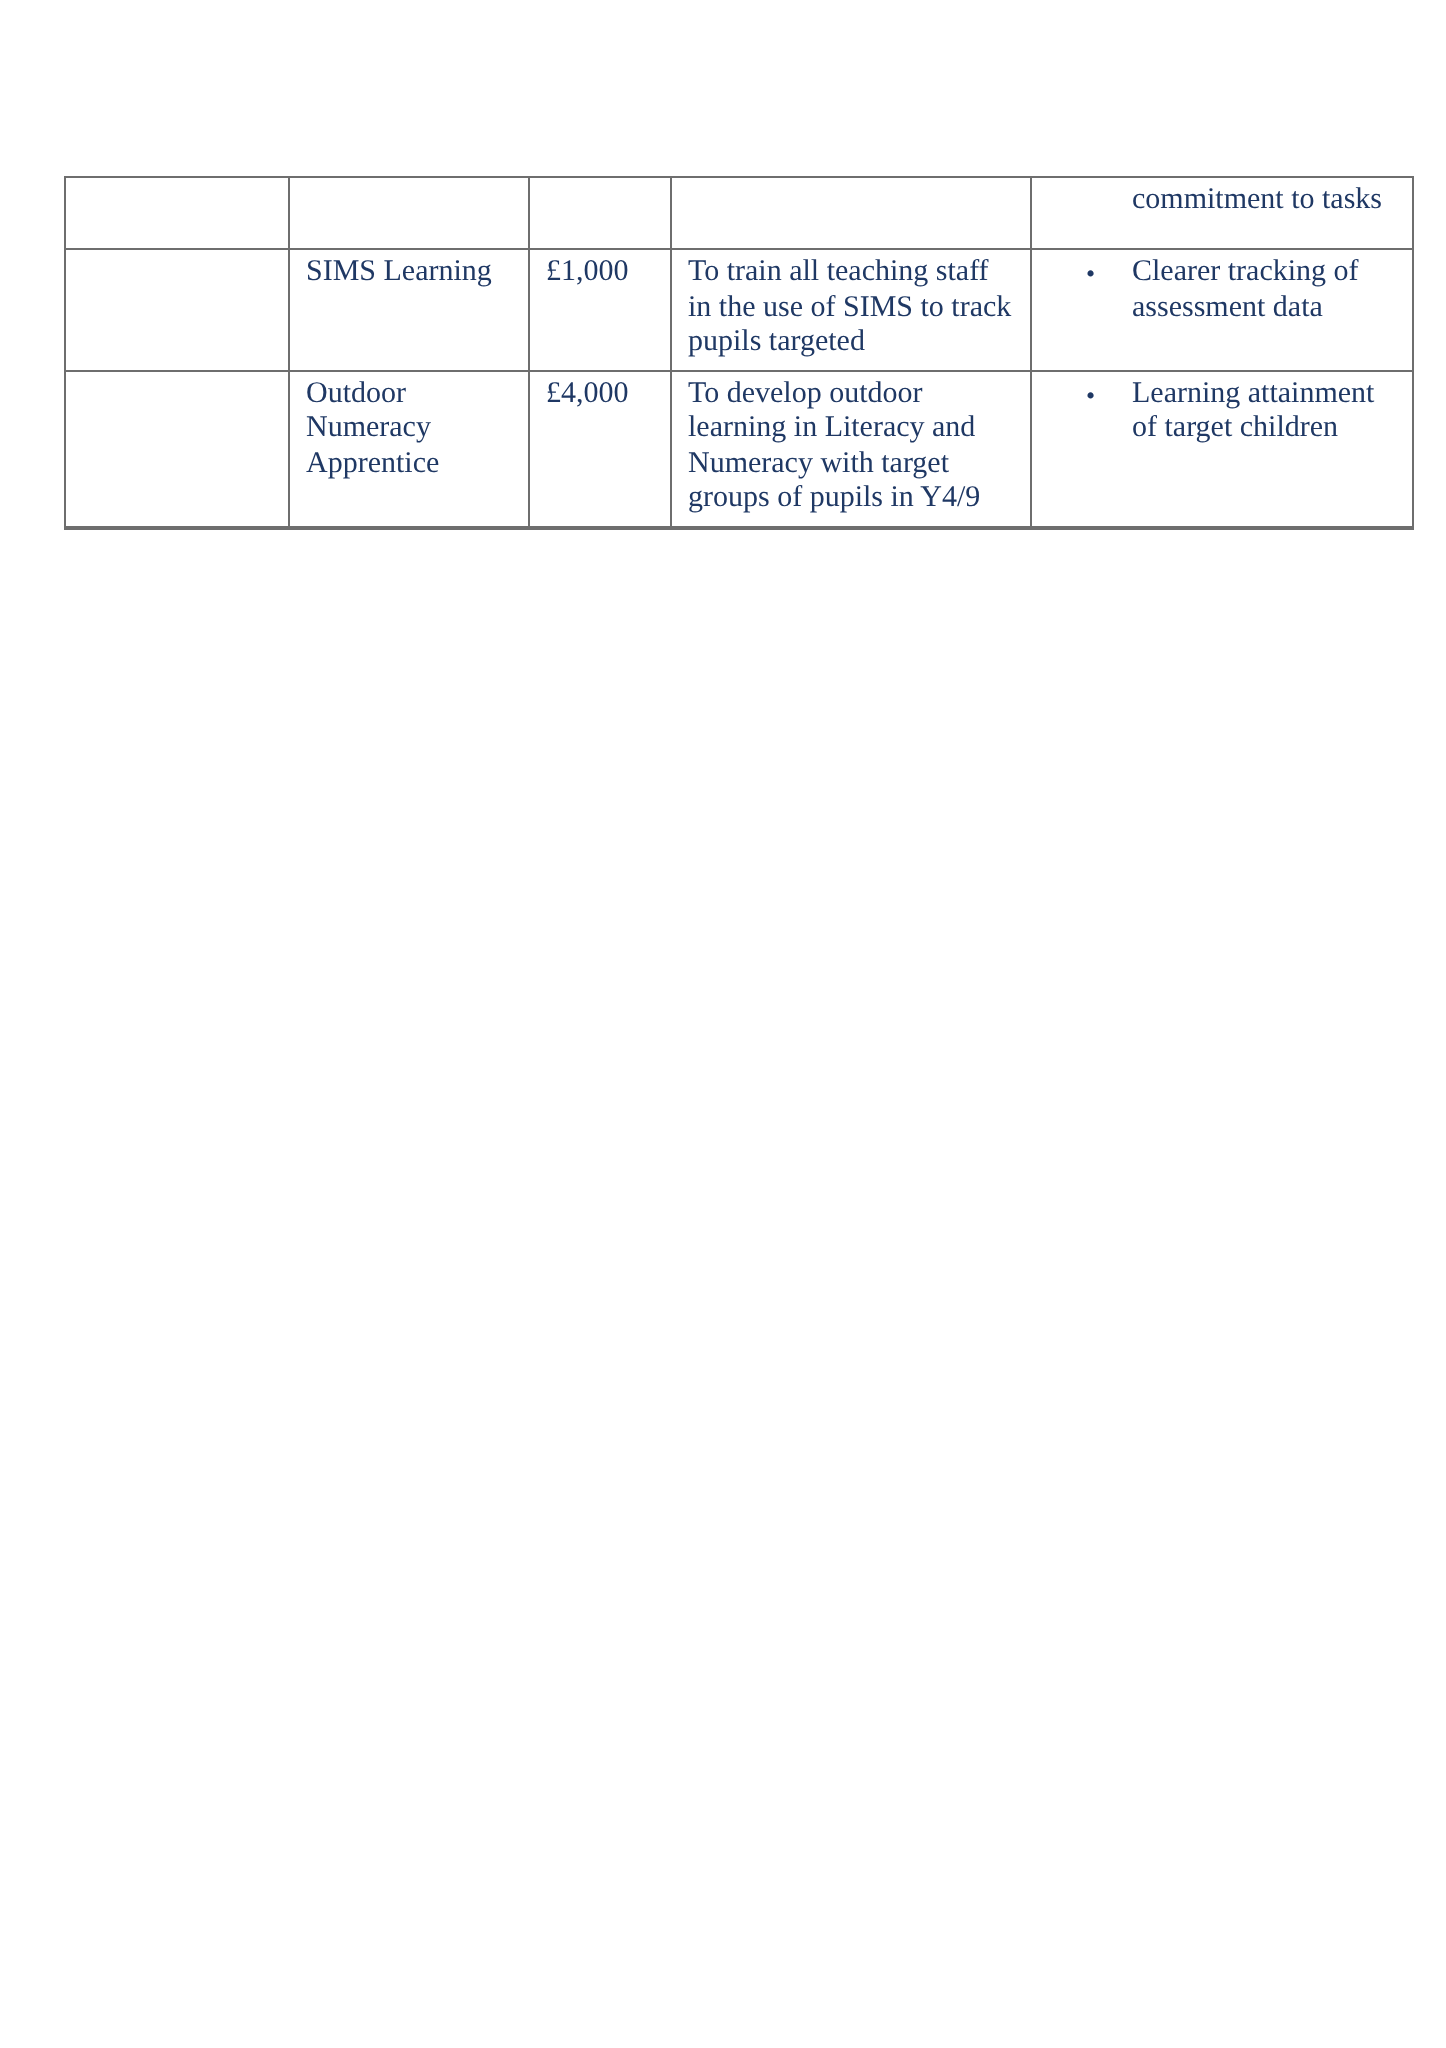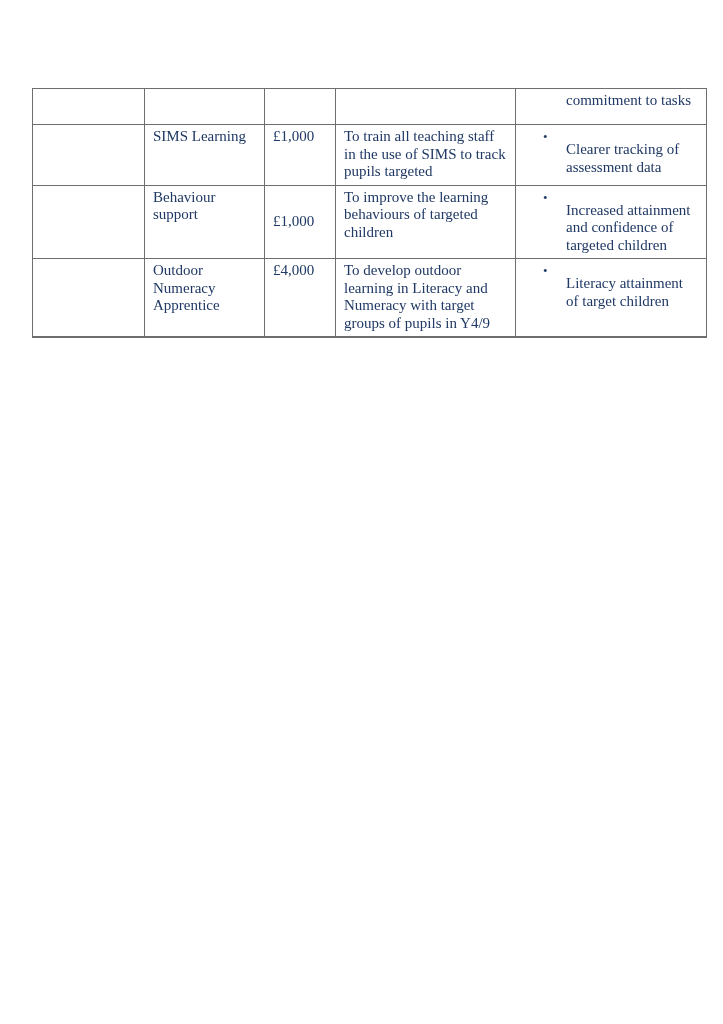--- a/index.html
+++ b/index.html
@@ -41,21 +41,21 @@
   .bullet-item {
     display: flex;
     align-items: flex-start;
     padding-left: 19px;
   }
   .bullet-glyph {
     flex: 0 0 23px;
     width: 23px;
     font-size: 13px;
   }
-  .bullet-text { flex: 1 1 auto; margin-top: 13px; }
+  .bullet-text { flex: 1 1 auto; }
   
   .continuation {
     margin-left: 42px;
   }
 </style>
 </head>
 <body>
 
 <div class="page">
   <table class="budget-table">
@@ -83,40 +83,28 @@
         <td class="c3">£1,000</td>
         <td class="c4">To train all teaching staff in the use of SIMS to track pupils targeted</td>
         <td class="c5">
           <div class="bullet-item">
             <span class="bullet-glyph">•</span>
             <span class="bullet-text">Clearer tracking of assessment data</span>
           </div>
         </td>
       </tr>
 
-      <tr class="r3">
-        <td class="c1"></td>
-        <td class="c2">Behaviour support</td>
-        <td class="c3">£1,000</td>
-        <td class="c4">To improve the learning behaviours of targeted children</td>
-        <td class="c5">
-          <div class="bullet-item">
-            <span class="bullet-glyph">•</span>
-            <span class="bullet-text">Increased attainment and confidence of targeted children</span>
-          </div>
-        </td>
-      </tr>
 
       <tr class="r4">
         <td class="c1"></td>
         <td class="c2">Outdoor Numeracy Apprentice</td>
         <td class="c3">£4,000</td>
         <td class="c4">To develop outdoor learning in Literacy and Numeracy with target groups of pupils in Y4/9</td>
         <td class="c5">
           <div class="bullet-item">
             <span class="bullet-glyph">•</span>
-            <span class="bullet-text">Literacy attainment of target children</span>
+            <span class="bullet-text">Learning attainment of target children</span>
           </div>
         </td>
       </tr>
     </tbody>
   </table>
 </div>
 
 </body></html>

